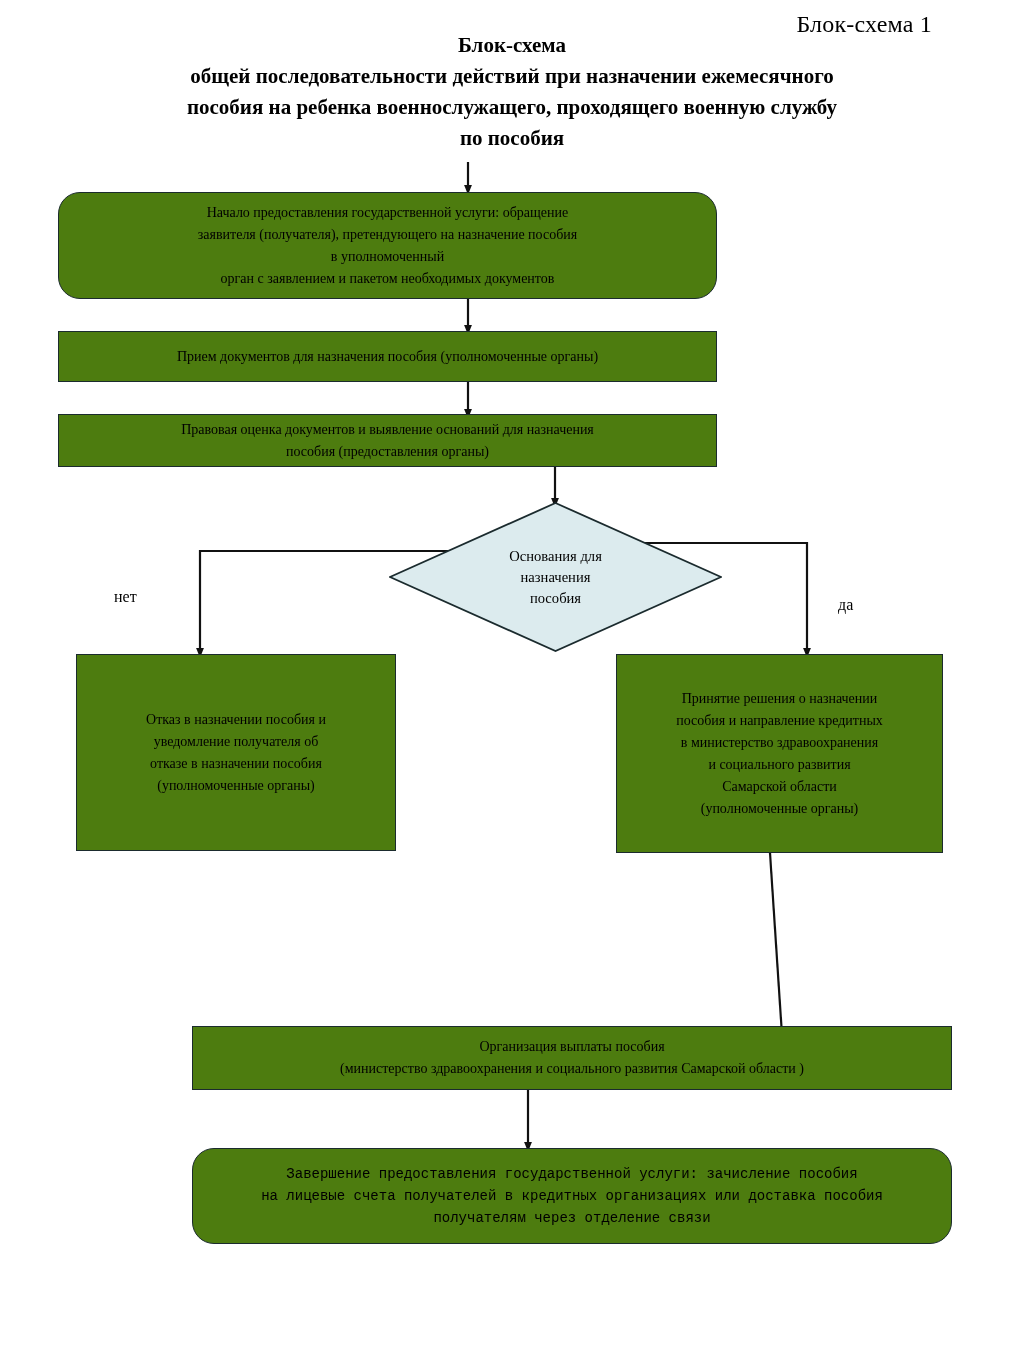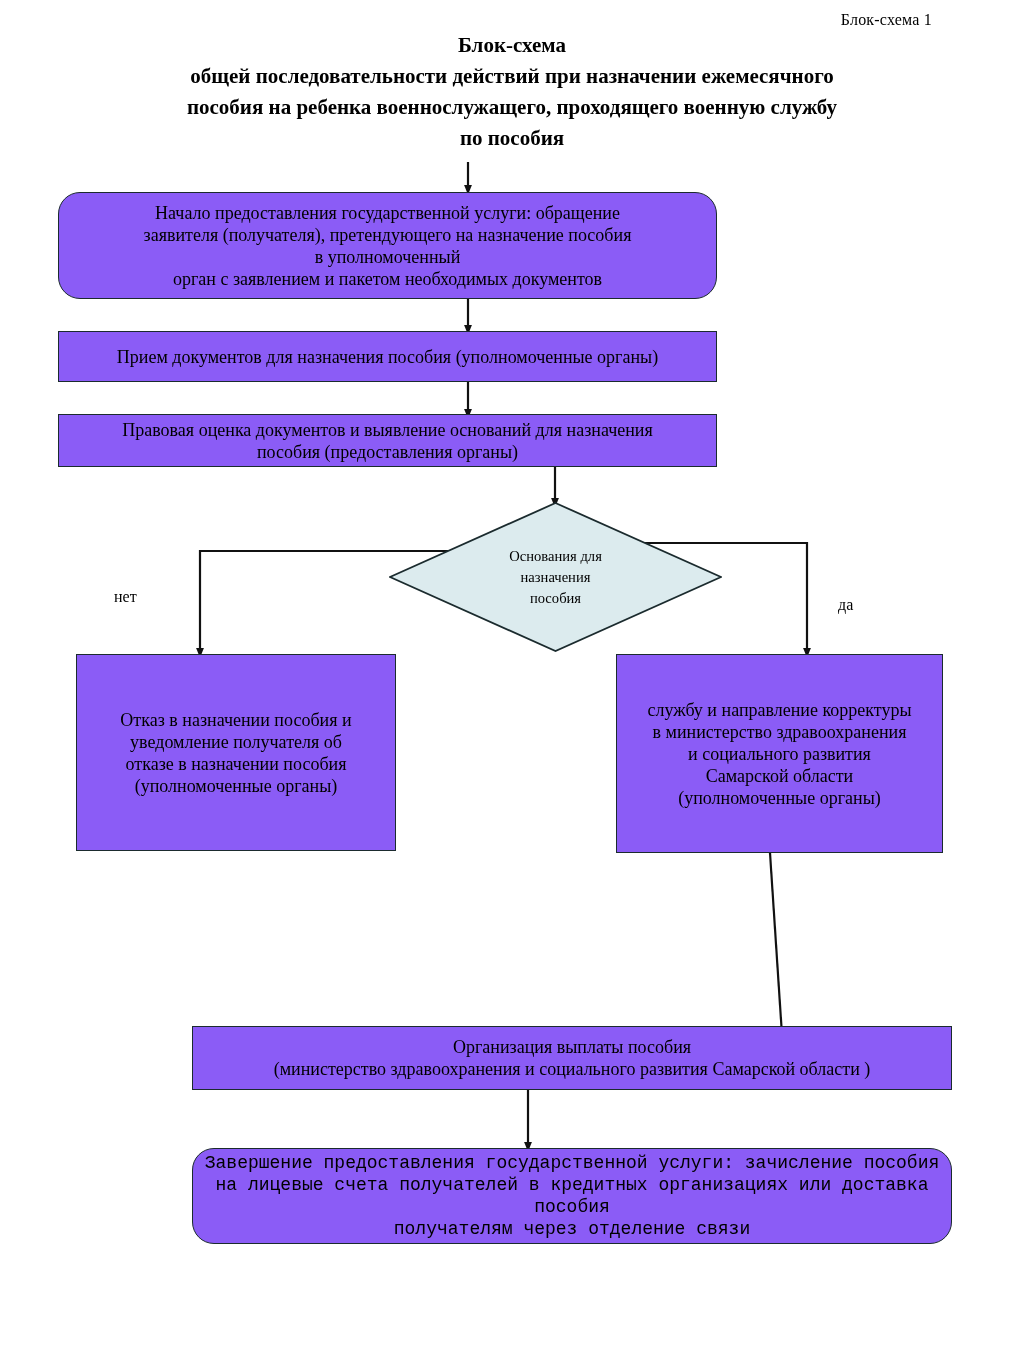--- a/index.html
+++ b/index.html
@@ -24,21 +24,21 @@
     left: 0;
     top: 0;
     width: 1024px;
     height: 1365px;
     pointer-events: none;
   }
   .corner-label {
     position: absolute;
     right: 92px;
     top: 11px;
-    font-size: 16px;
+    font-size: 24px;
     font-family: "Liberation Serif", "DejaVu Serif", serif;
     letter-spacing: 0.2px;
     white-space: nowrap;
   }
   .title-block {
     position: absolute;
     left: 62px;
     top: 30px;
     width: 900px;
     text-align: center;
@@ -48,26 +48,26 @@
   }
   .title-line-1 { display: block; }
   .title-line-2 { display: block; text-align: center; }
   .title-line-3 { display: block; text-align: center; }
   .title-line-4 { display: block; text-align: center; }
 
   .node {
     position: absolute;
     box-sizing: border-box;
     border: 1.6px solid #1b2b2e;
-    background: #8b5cf6;
+    background: #4d7c0f;
     display: flex;
     align-items: center;
     justify-content: center;
     text-align: center;
-    font-size: 18px;
+    font-size: 14px;
     line-height: 22px;
     padding: 4px 10px;
   }
   .node .lines { display: block; width: 100%; }
   .node .lines span { display: block; }
   .terminator { border-radius: 22px; }
 
   .diamond-wrap {
     position: absolute;
   }
@@ -166,21 +166,22 @@
     <span class="lines">
       <span>Отказ в назначении пособия и</span>
       <span>уведомление получателя  об</span>
       <span>отказе в назначении пособия</span>
       <span>(уполномоченные органы)</span>
     </span>
   </div>
 
   <div class="node" style="left:616px; top:654px; width:327px; height:199px;">
     <span class="lines">
-      <span>службу и направление  корректуры</span>
+      <span>Принятие решения о назначении</span>
+      <span>пособия и направление  кредитных</span>
       <span>в министерство здравоохранения</span>
       <span>и социального развития</span>
       <span>Самарской области</span>
       <span>(уполномоченные органы)</span>
     </span>
   </div>
 
   <div class="node" style="left:192px; top:1026px; width:760px; height:64px;">
     <span class="lines">
       <span>Организация выплаты пособия</span>

